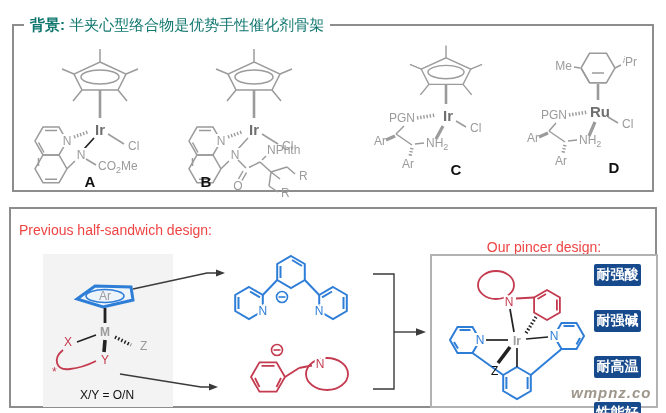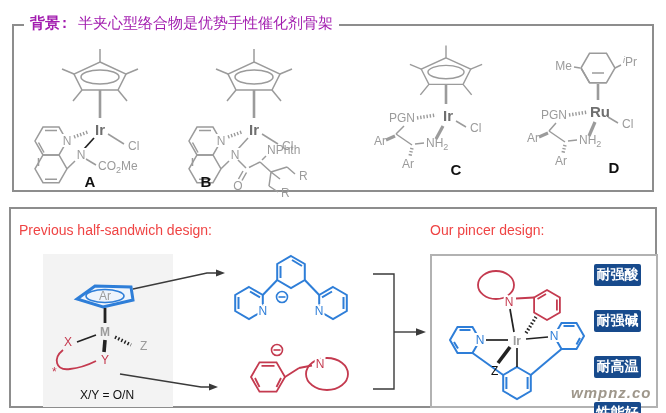--- a/index.html
+++ b/index.html
@@ -2,21 +2,21 @@
 <html><head>
 <meta charset="utf-8">
 <style>
   html,body{margin:0;padding:0;background:#fff;}
   .page{position:relative;width:666px;height:413px;background:#fff;overflow:hidden;
         font-family:"Liberation Sans",sans-serif;}
   .panel{position:absolute;border:2px solid #8d8d8d;background:#fff;box-sizing:border-box;}
   .panel-top{left:12px;top:24px;width:642px;height:168px;}
   .panel-bottom{left:9px;top:207px;width:648px;height:201px;}
   .ptitle{position:absolute;top:-11px;left:10px;background:#fff;padding:0 6px;
-          font-size:15px;color:#a21caf;white-space:nowrap;line-height:20px;font-family:Liberation Mono, monospace;}
+          font-size:15px;color:#0f766e;white-space:nowrap;line-height:20px;}
   .ptitle b{font-weight:bold;}
   .bluetext{position:absolute;font-size:14px;color:#ef4444;white-space:nowrap;}
   .graybox{position:absolute;background:#f3f3f3;}
   .pincerbox{position:absolute;border:2px solid #b2b2b2;background:#fff;box-sizing:border-box;}
   .badges{position:absolute;right:15px;top:8px;width:47px;display:flex;flex-direction:column;gap:24px;}
   .badge{height:22px;background:#174a8c;color:#fff;font-weight:bold;font-size:14px;
          display:flex;align-items:center;justify-content:center;border-radius:2px;letter-spacing:0;}
   .watermark{position:absolute;left:571px;top:384px;font-size:15px;font-weight:bold;
              color:rgba(141,132,118,0.85);letter-spacing:1px;z-index:6;font-style:italic;}
   svg{position:absolute;overflow:visible;}
@@ -143,21 +143,21 @@
       <path class="wedge" d="M87,80 81,94"></path>
       <path class="hash" d="M57,103 55,111"></path>
       <text x="53" y="123" text-anchor="middle">Ar</text>
       <text class="tag" x="106" y="131" text-anchor="middle">D</text>
     </svg>
   </section>
 
   <section class="panel panel-bottom">
 
     <div class="bluetext" style="left:8px;top:13px">Previous half-sandwich design:</div>
-    <div class="bluetext" style="left:419px;top:13px;width:228px;">Our pincer design:</div>
+    <div class="bluetext" style="left:419px;top:30px;width:228px;text-align:center">Our pincer design:</div>
 
     <div class="graybox" style="left:32px;top:45px;width:130px;height:153px"></div>
     <svg style="left:32px;top:45px" width="130" height="153" viewBox="0 0 130 153">
       <polygon points="34,45 52,32 88,33 90,46 60,53" fill="#eef4fc" stroke="#2e7ed8" stroke-width="3"></polygon>
       <ellipse cx="62" cy="42" rx="19" ry="6.5" fill="none" stroke="#2e7ed8" stroke-width="1.6"></ellipse>
       <text x="62" y="45.5" font-size="10" text-anchor="middle">Ar</text>
       <line class="kthick" x1="62" y1="54" x2="62" y2="69"></line>
       <text x="62" y="82" text-anchor="middle" font-size="16" font-weight="bold" fill="#111">M</text>
       <line class="kbond" x1="53" y1="81" x2="34" y2="88"></line>
       <text class="red" x="25" y="92" text-anchor="middle" font-size="13">X</text>

